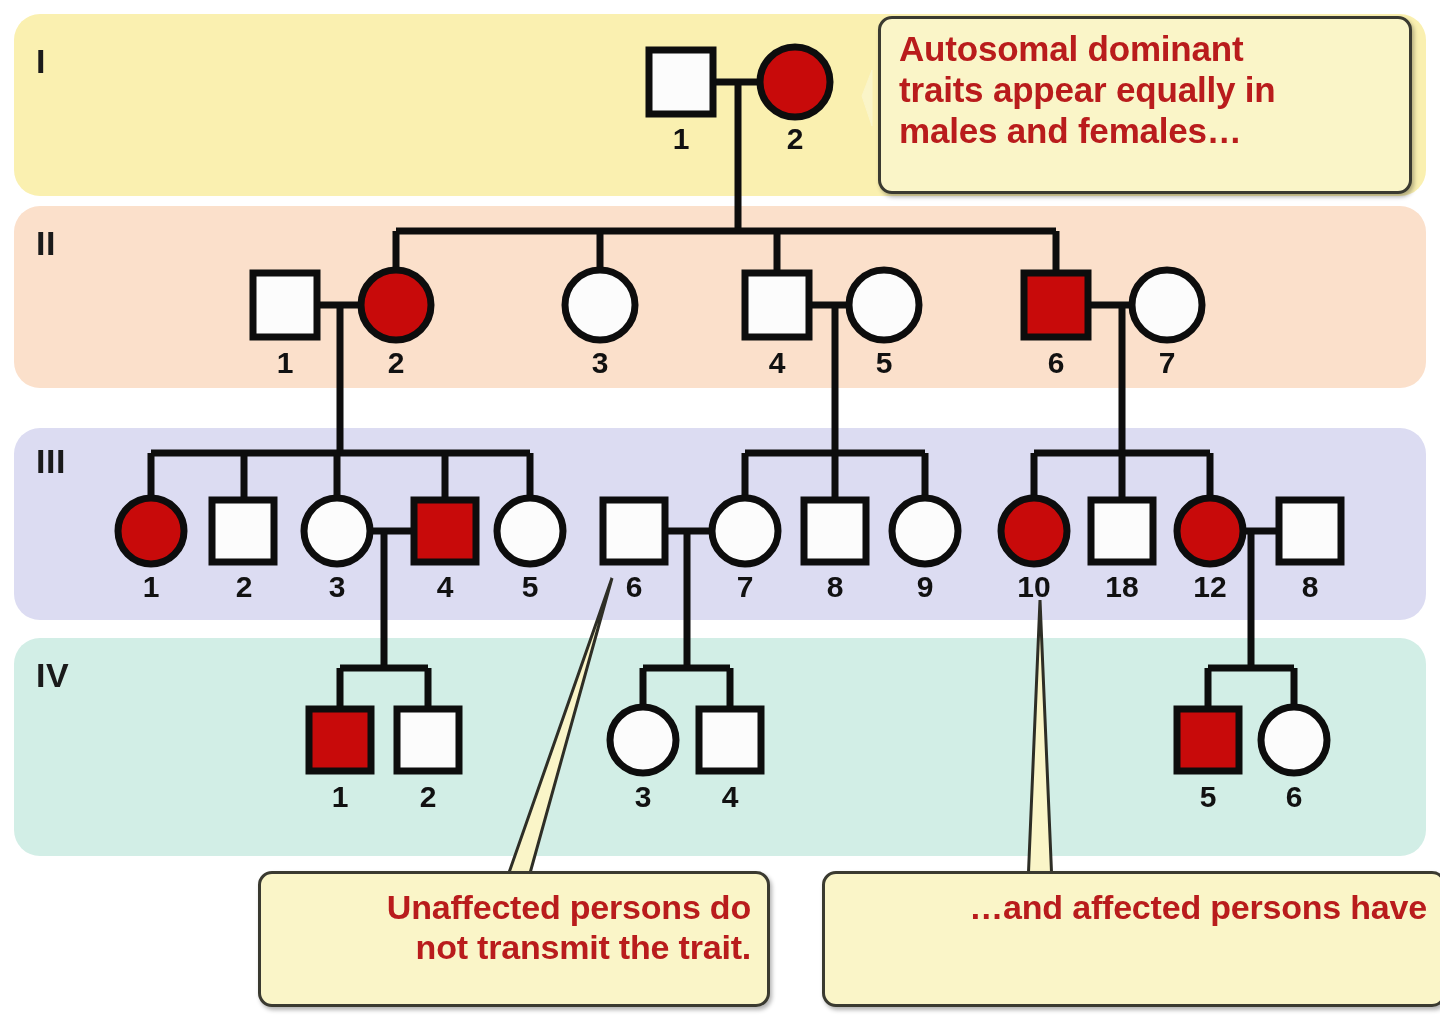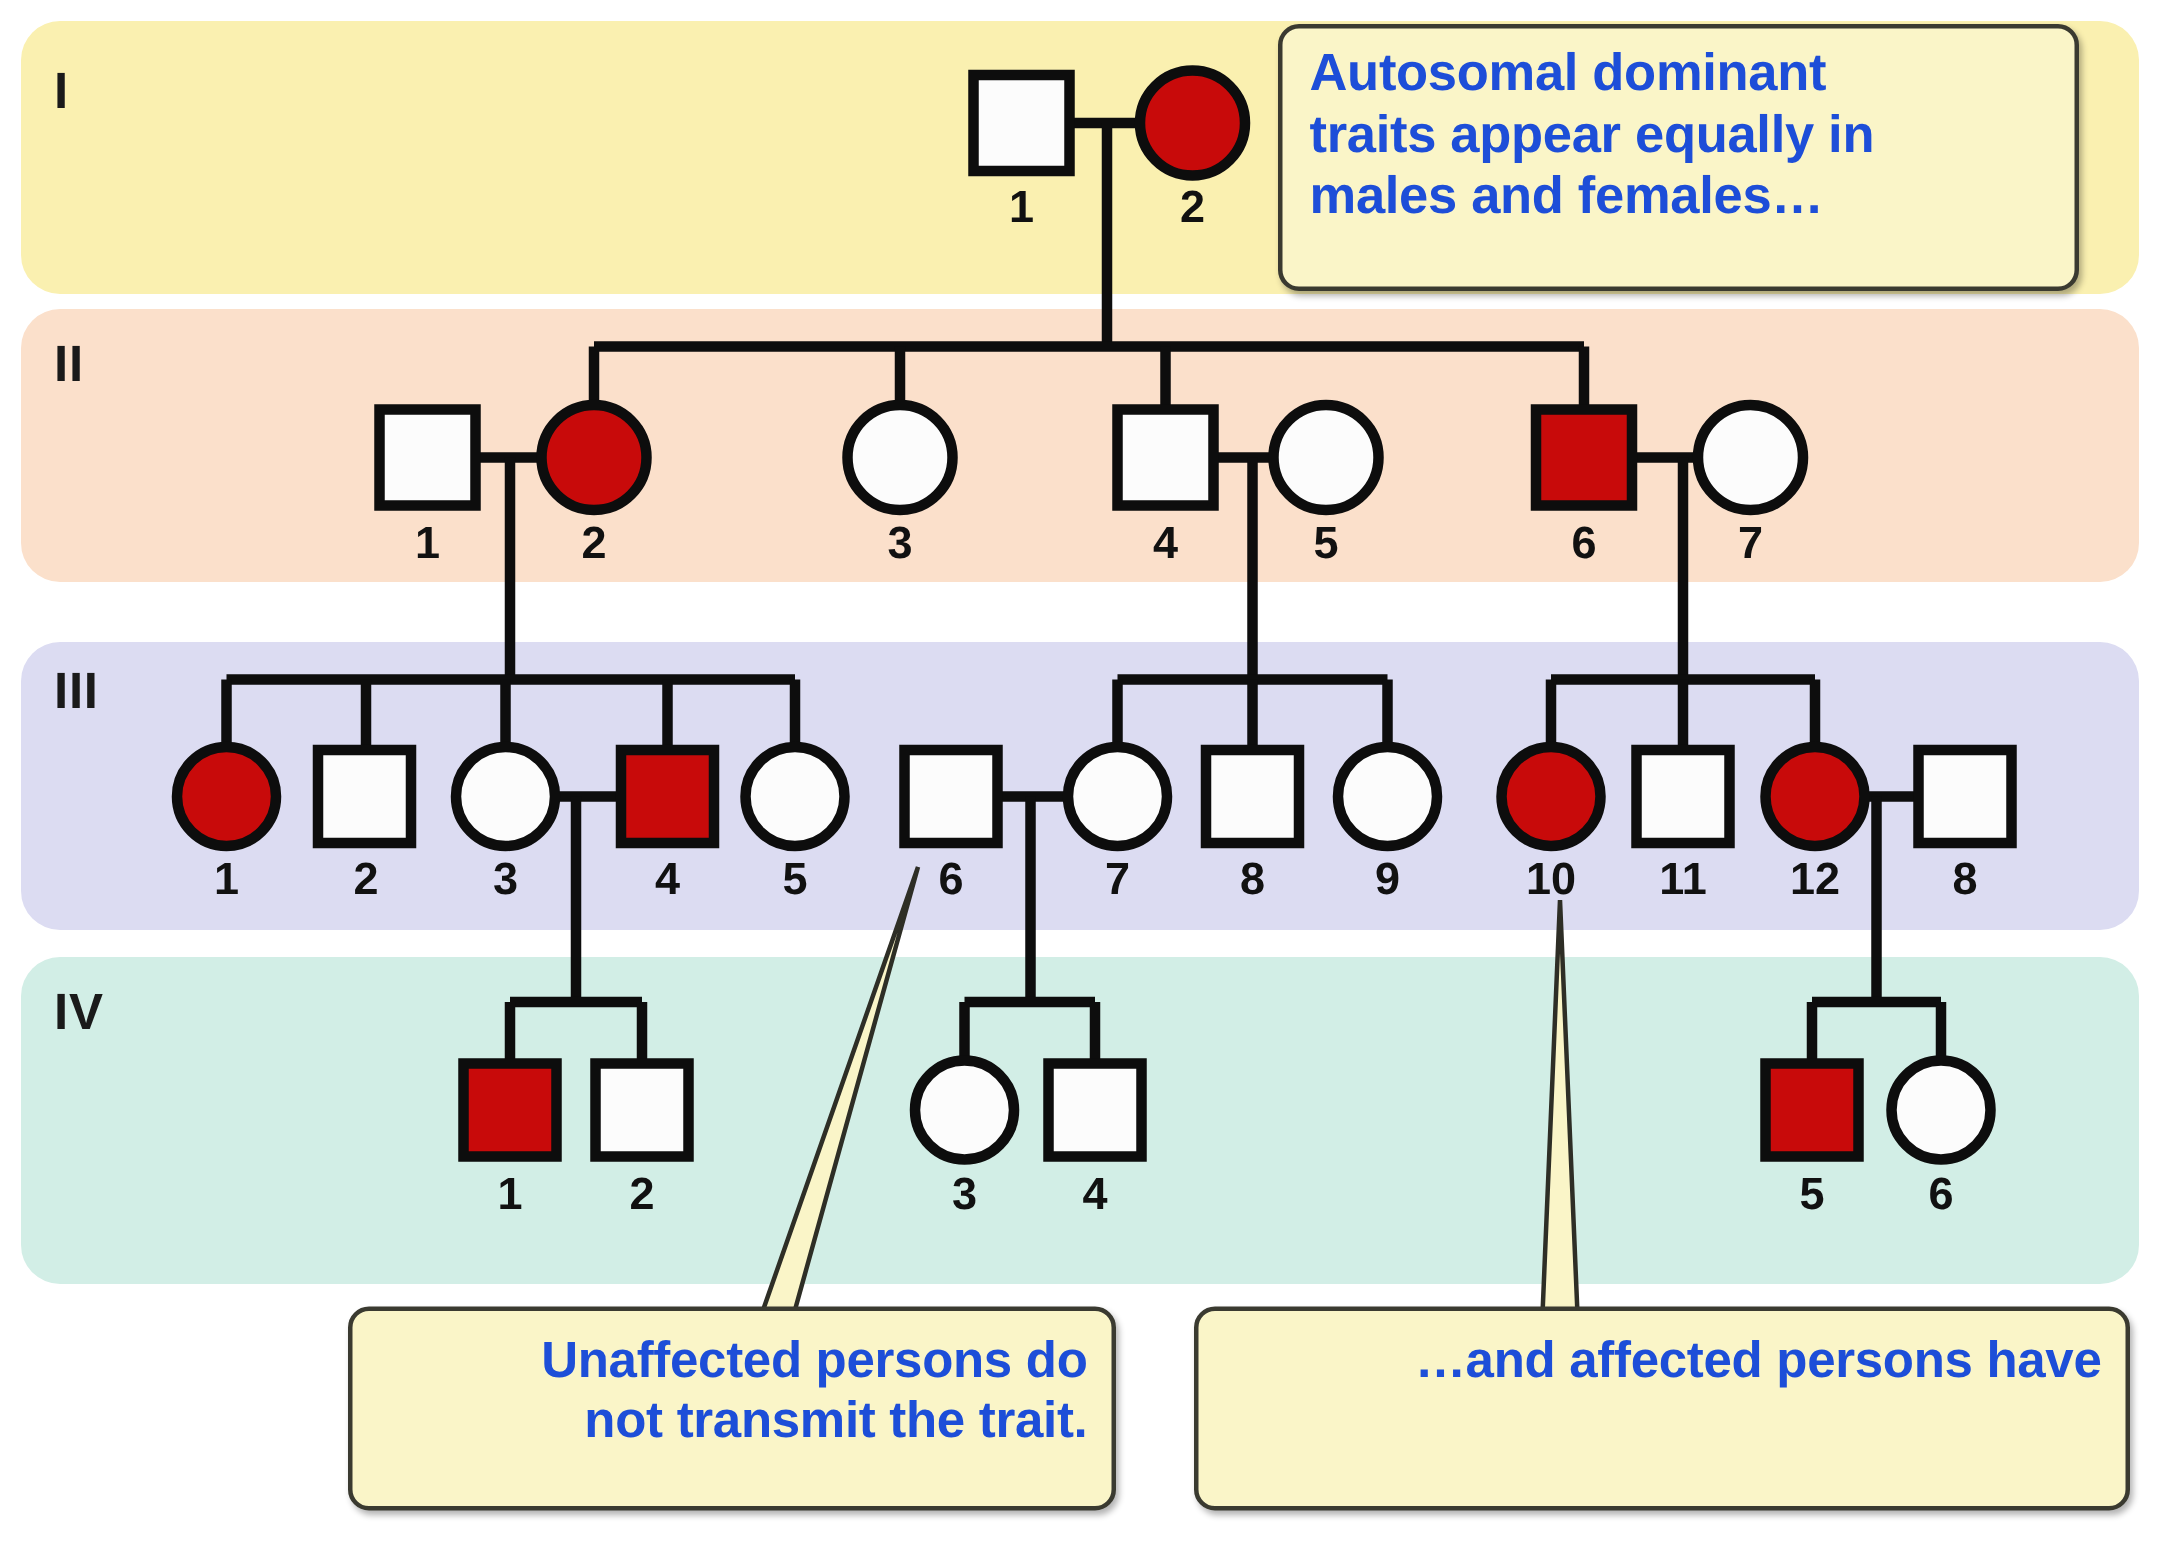--- a/index.html
+++ b/index.html
@@ -58,23 +58,24 @@
   
   .callout {
     position: absolute;
     background: #FAF5C8;
     border: 3px solid #3a3a30;
     border-radius: 14px;
     box-sizing: border-box;
     box-shadow: 2px 3px 4px rgba(0,0,0,0.30);
     padding: 10px 16px 12px 18px;
     font-weight: bold;
-    color: #1d4ed8;
+    color: #b91c1c;
     line-height: 1.17;
     letter-spacing: -0.2px;
+    margin-left: 26px;
   }
   .callout.c-top {
     font-size: 35px;
   }
   .callout.c-bottom {
     font-size: 34px;
     text-align: right;
   }
 </style>
 </head>
@@ -213,21 +214,21 @@
   <div class="ind-num" style="left:151px;  top:572px;">1</div>
   <div class="ind-num" style="left:244px;  top:572px;">2</div>
   <div class="ind-num" style="left:337px;  top:572px;">3</div>
   <div class="ind-num" style="left:445px;  top:572px;">4</div>
   <div class="ind-num" style="left:530px;  top:572px;">5</div>
   <div class="ind-num" style="left:634px;  top:572px;">6</div>
   <div class="ind-num" style="left:745px;  top:572px;">7</div>
   <div class="ind-num" style="left:835px;  top:572px;">8</div>
   <div class="ind-num" style="left:925px;  top:572px;">9</div>
   <div class="ind-num" style="left:1034px; top:572px;text-align:center;">10</div>
-  <div class="ind-num" style="left:1122px; top:572px;">11</div>
+  <div class="ind-num" style="left:1122px; top:572px;">18</div>
   <div class="ind-num" style="left:1210px; top:572px;">12</div>
   <div class="ind-num" style="left:1310px; top:572px;">8</div>
 
   <div class="ind-num" style="left:340px;  top:782px;">1</div>
   <div class="ind-num" style="left:428px;  top:782px;">2</div>
   <div class="ind-num" style="left:643px;  top:782px;">3</div>
   <div class="ind-num" style="left:730px;  top:782px;">4</div>
   <div class="ind-num" style="left:1208px; top:782px;">5</div>
   <div class="ind-num" style="left:1294px; top:782px;">6</div>
 

